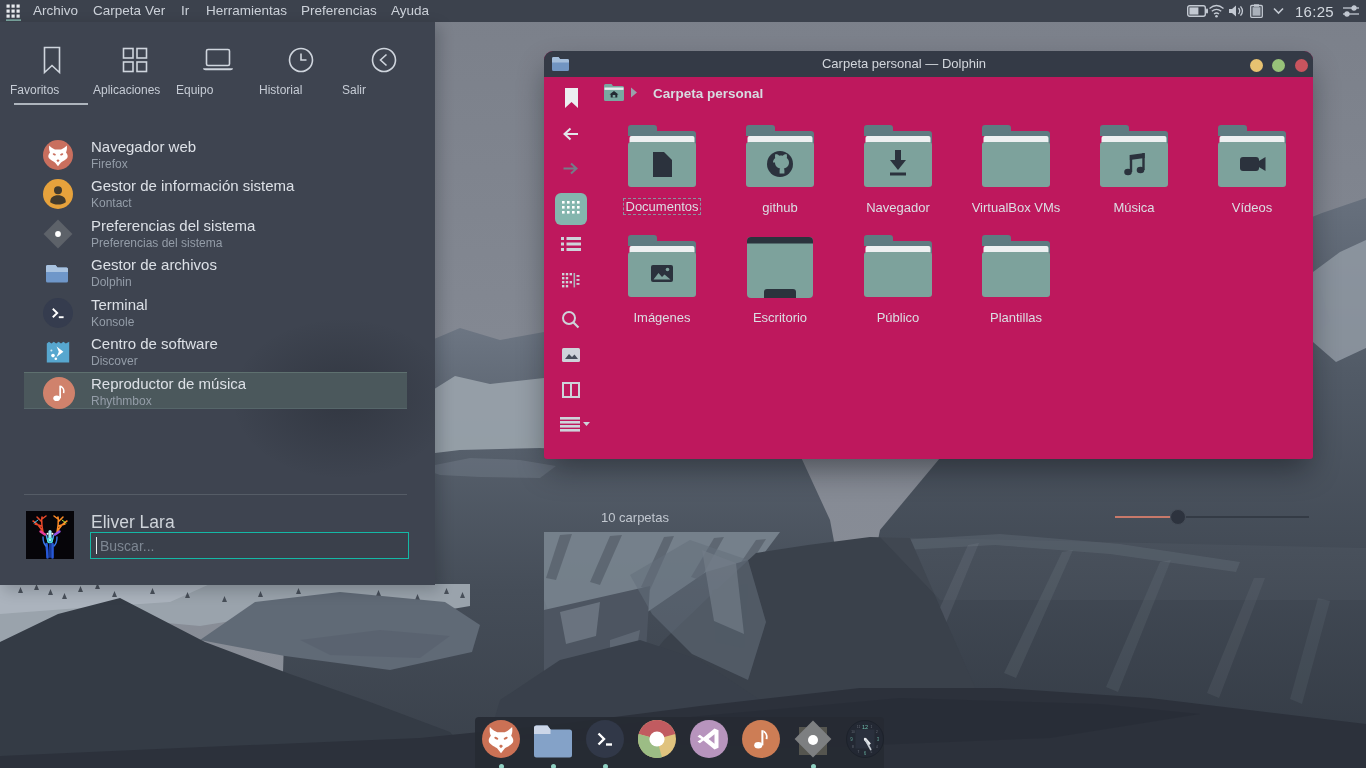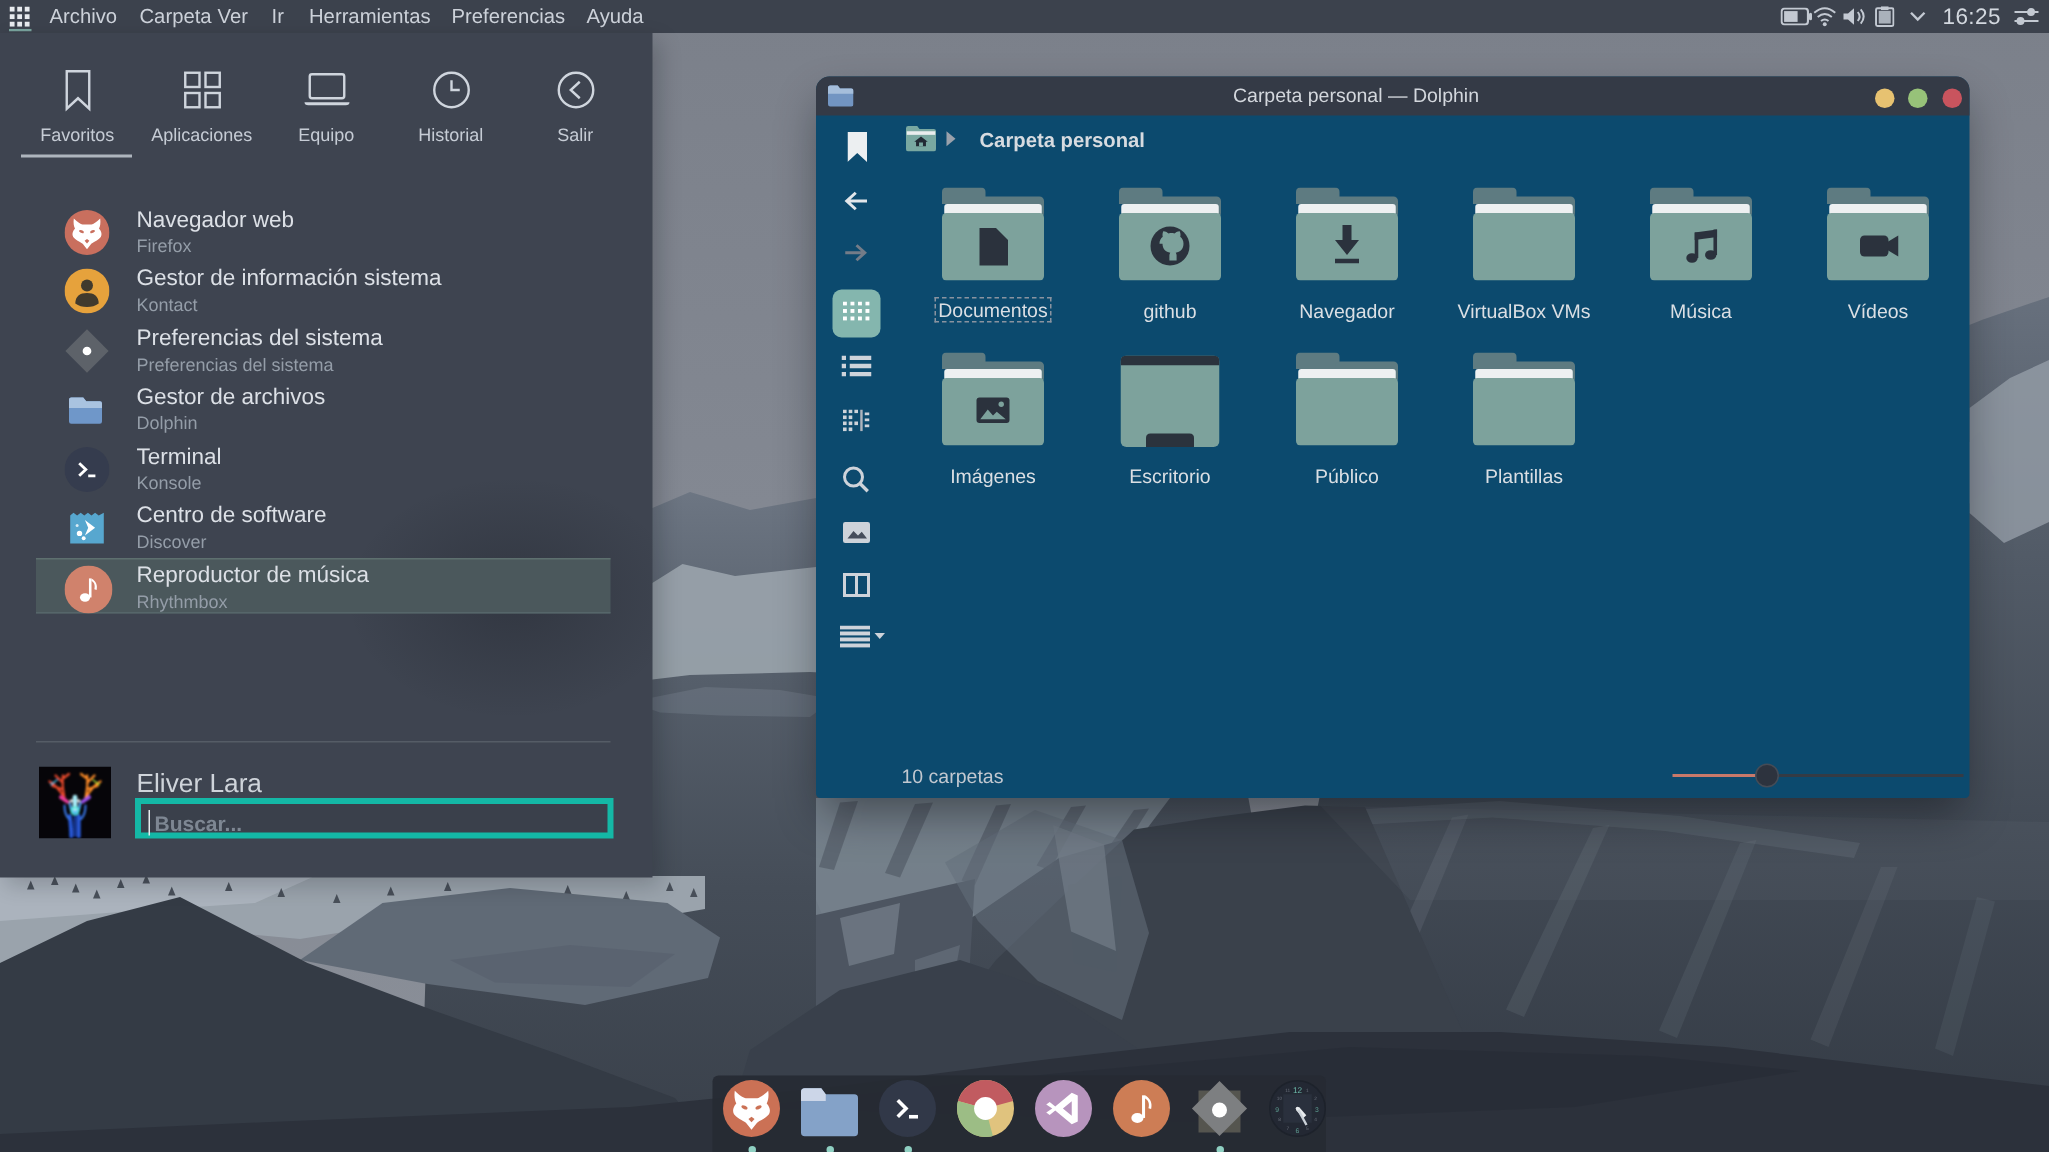--- a/index.html
+++ b/index.html
@@ -10,32 +10,32 @@
 
   
   #menubar { position:absolute; left:0; top:0; width:1366px; height:22px;
     background:#3c424d; color:#ccd1d9; font-size:13.5px; }
   .mi { position:absolute; top:3px; }
   #tray { position:absolute; top:0; right:0; height:22px; }
 
   
   #launcher { position:absolute; left:0; top:22px; width:435px; height:563px;
     background:#3e4450; box-shadow: 4px 5px 14px rgba(10,12,18,0.22); }
-  .tab { position:absolute; top:23px; width:83px; text-align:center; color:#c6ccd5; font-size:12px; }
+  .tab { position:absolute; top:23px; width:83px; color:#c6ccd5; font-size:12px; }
   .tab svg { display:block; margin:0 auto 8px auto; }
   .row { position:absolute; left:0; width:435px; height:39px; }
   .row .ttl { position:absolute; left:91px; top:2px; font-size:15px; color:#dce0e6; }
   .row .sub { position:absolute; left:91px; top:21px; font-size:12px; color:#949da8; }
   .row svg.appicon { position:absolute; left:43px; top:4px; }
   #selrow { position:absolute; left:24px; top:350px; width:383px; height:37px;
     background:#4b585c; border-top:1px solid #5e706f; border-bottom:1px solid #56666a; }
 
   
-  #dolphin { position:absolute; left:544px; top:51px; width:769px; height:481px;
-    background:#0c4a6e; border-radius:9px 9px 3px 3px;
+  #dolphin { position:absolute; left:544px; top:51px; width:769px; height:408px;
+    background:#be185d; border-radius:9px 9px 3px 3px;
     box-shadow: 0 14px 30px -4px rgba(8,10,16,0.45); }
   #titlebar { position:absolute; left:0; top:0; width:769px; height:26px;
     background:#343a46; border-radius:9px 9px 0 0; }
   #titletext { position:absolute; left:0; width:720px; text-align:center; top:5px;
     font-size:13px; color:#d3d7dd; }
   .winbtn { position:absolute; top:7.5px; width:13px; height:13px; border-radius:50%; }
   .flabel { position:absolute; width:118px; text-align:center; font-size:13px; color:#dbdfe4; }
 
   
   #dock { position:absolute; left:475px; top:717px; width:409px; height:51px;
@@ -346,21 +346,21 @@
           <path d="M20.5,24.5 C21,28.5 22.5,31 24,31 C25.5,31 27,28.5 27.5,24.5" stroke="#48a0f0" stroke-width="1.6"></path>
           <circle cx="24" cy="29.5" r="2.4" stroke="#50e8d8" stroke-width="1.3"></circle>
           <path d="M20.5,33 C21,37 21.5,42 21.5,46.5 M26.5,33 C26.5,37 26.5,42 26.5,46.5" stroke="#2858d8" stroke-width="2.6"></path>
           <path d="M24,33 L24,46" stroke="#183898" stroke-width="2"></path>
           <circle cx="21.5" cy="22.8" r="1" fill="#fff" stroke="none"></circle>
           <circle cx="26.5" cy="22.8" r="1" fill="#fff" stroke="none"></circle>
           <path d="M17,26 C17,30 18,33 20,35 M31,26 C31,30 30,33 28,35" stroke="#3878e8" stroke-width="1.4"></path>
         </g>
       </svg>
       <div class="abs" style="left:91px;top:490px;font-size:17.5px;color:#cfd4da">Eliver Lara</div>
-      <div class="abs" style="left:90px;top:510px;width:319px;height:27px;background:#3a404b;border:4px solid #14b8a6;font-weight:bold;">
+      <div class="abs" style="left:90px;top:510px;width:319px;height:27px;background:#3a404b;border:1px solid #14b8a6;">
         <div class="abs" style="left:5px;top:4px;width:1px;height:17px;background:#e8ebee"></div>
         <div class="abs" style="left:9px;top:5px;font-size:14px;color:#7e8793">Buscar...</div>
       </div>
     </div>
   </div>
 
   <div id="dolphin">
     <div id="titlebar">
       <svg class="abs" style="left:8px;top:5px" width="17" height="16" viewBox="0 0 17 16">
         <path d="M0,2.5 q0,-1.5 1.5,-1.5 h5 l1.5,2 h7.5 q1.5,0 1.5,1.5 v9 q0,1.5 -1.5,1.5 h-14 q-1.5,0 -1.5,-1.5 Z" fill="#7295c2"></path>

